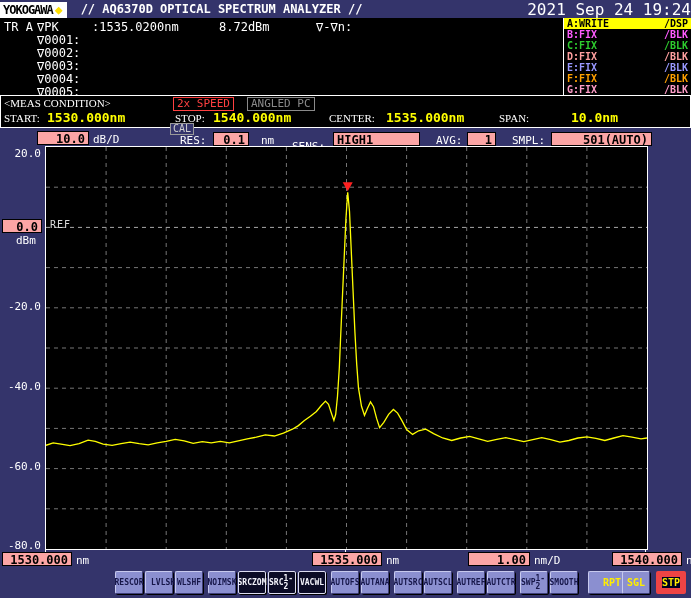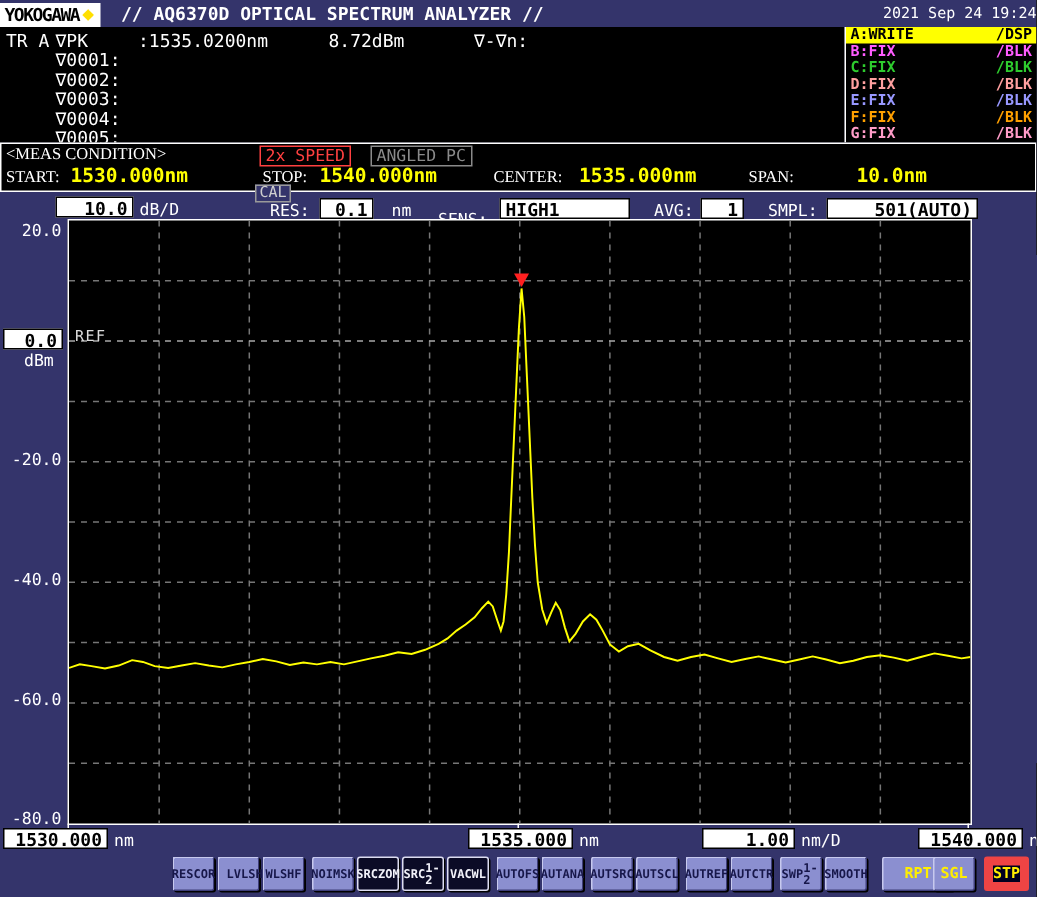--- a/index.html
+++ b/index.html
@@ -4,37 +4,37 @@
 <style>
   html,body{margin:0;padding:0;background:#222;}
   .screen{position:relative;width:691px;height:598px;background:#34346b;overflow:hidden;
           font-family:"DejaVu Sans Mono",monospace;-webkit-font-smoothing:none;}
   
   .header{position:absolute;top:0;left:0;width:691px;height:18px;display:flex;align-items:center;}
   .logo{background:#fff;height:16px;margin-top:1px;padding:0 4px 0 3px;display:flex;align-items:center;
         color:#000;font-weight:bold;font-size:12px;letter-spacing:-1px;}
   .logo .diamond{color:#ffdf00;margin-left:2px;font-size:13px;letter-spacing:0;}
   .title{color:#fff;font-size:12px;margin-left:14px;white-space:nowrap;font-weight:bold;}
-  .datetime{color:#fff;font-size:10px;margin-left:auto;white-space:nowrap;}
+  .datetime{color:#fff;font-size:16px;margin-left:auto;white-space:nowrap;}
   
   .info{position:absolute;top:18px;left:0;width:563px;height:77px;background:#000;color:#fff;font-size:12px;}
   .info span{position:absolute;white-space:pre;}
   
   .tracepanel{position:absolute;top:18px;left:563px;width:128px;height:77px;background:#000;border-left:1px solid #fff;box-sizing:border-box;}
   .trace-row{height:11px;display:flex;justify-content:space-between;align-items:center;
              font-size:10px;font-weight:bold;padding:0 3px;line-height:11px;}
   
   .meas{position:absolute;top:95px;left:0;width:691px;height:33px;background:#000;
         border:1px solid #fff;box-sizing:border-box;}
   .meas .lbl{position:absolute;color:#fff;font-size:11px;white-space:pre;font-family:Liberation Serif, serif;}
   .meas .val{position:absolute;color:#ffff00;font-size:13px;font-weight:bold;white-space:pre;}
   .badge{position:absolute;font-size:11px;line-height:12px;padding:0 3px;border:1px solid;white-space:pre;}
   
   .setrow .lbl{position:absolute;color:#fff;font-size:11px;white-space:pre;}
-  .valbox{position:absolute;background:#ffffff;color:#000;border:1px solid #000;font-size:12px;
+  .valbox{position:absolute;background:#fca5a5;color:#000;border:1px solid #000;font-size:12px;
           font-weight:bold;height:14px;line-height:14px;text-align:right;padding:0 3px;box-sizing:border-box;}
   .valbox.left{text-align:left;}
   .calbadge{position:absolute;left:170px;top:123px;font-size:10px;line-height:10px;color:#cfcfcf;
             border:1px solid #9a9a9a;padding:0 2px;background:#34346b;z-index:5;}
   
   .ylab{position:absolute;color:#fff;font-size:11px;width:40px;text-align:right;white-space:pre;}
   .unit{position:absolute;color:#fff;font-size:11px;white-space:pre;}
   
   .chart{position:absolute;left:45px;top:146px;width:601px;height:402px;background:#000;
          border:1px solid #fff;}

